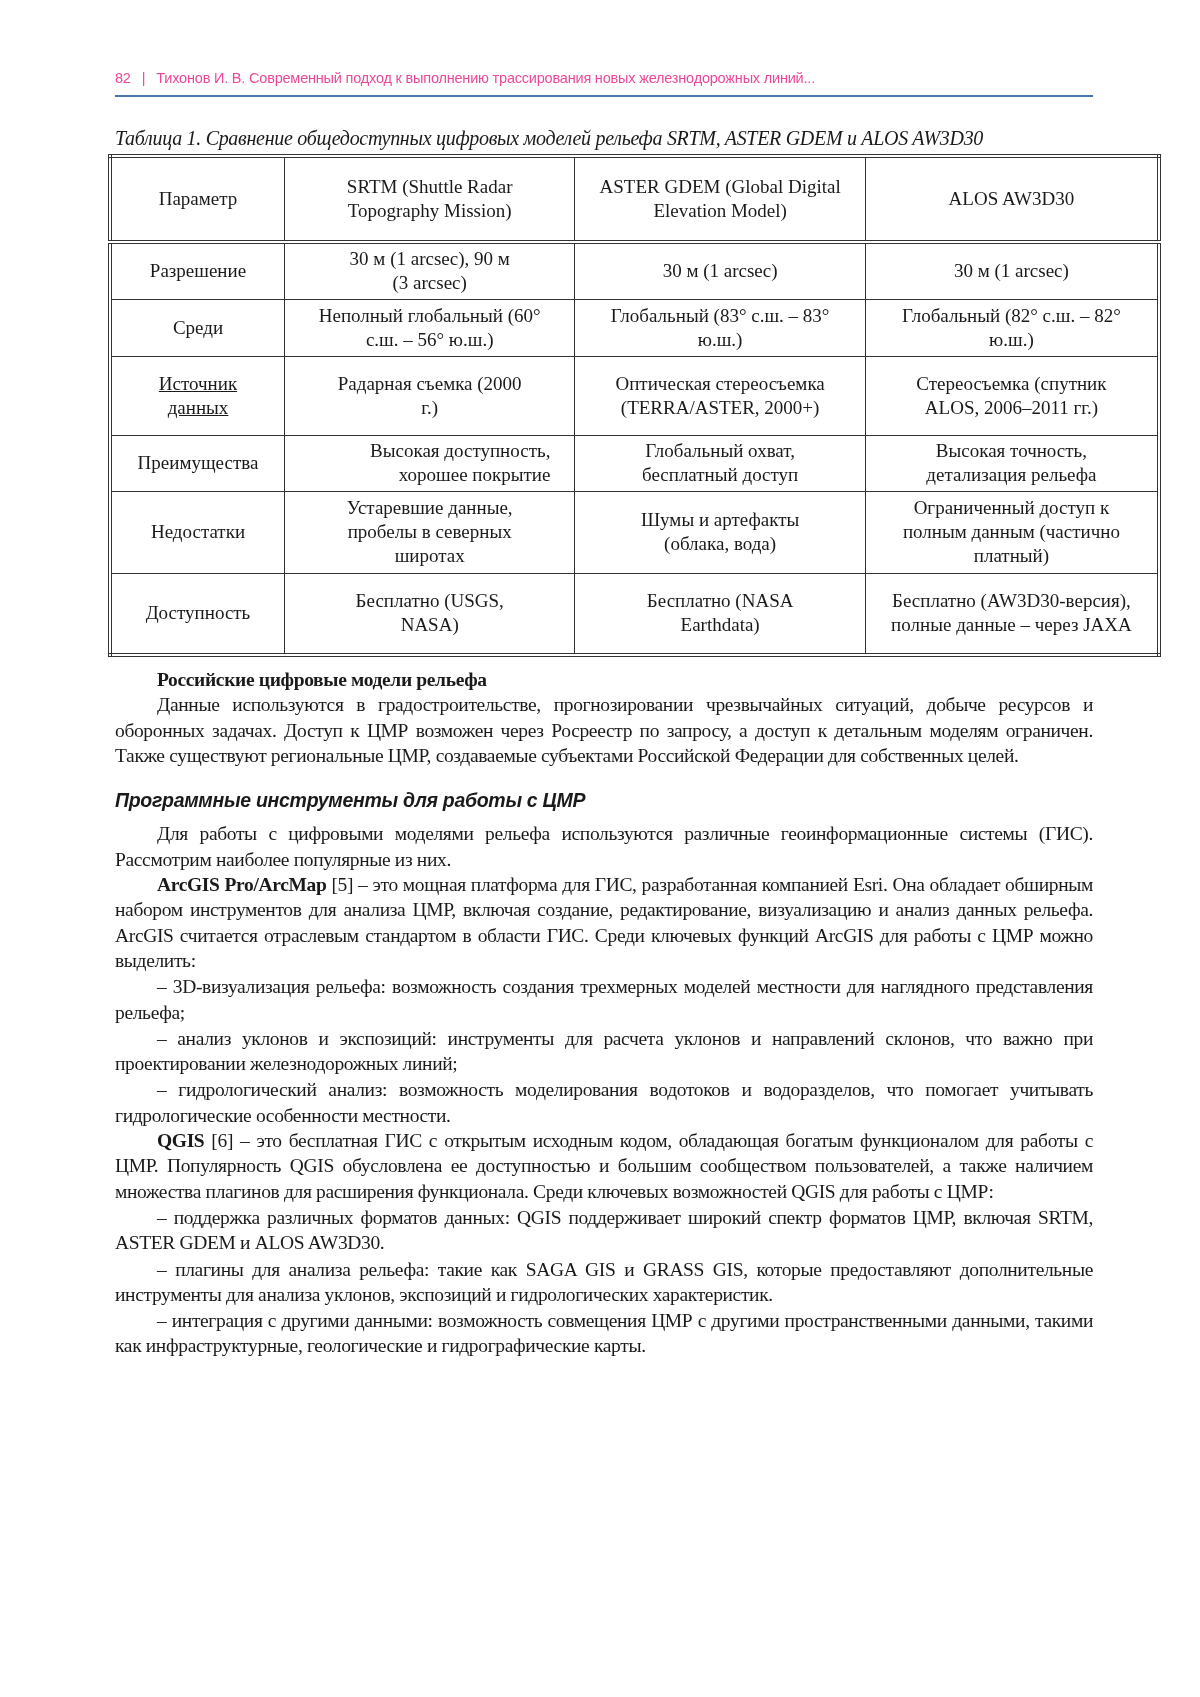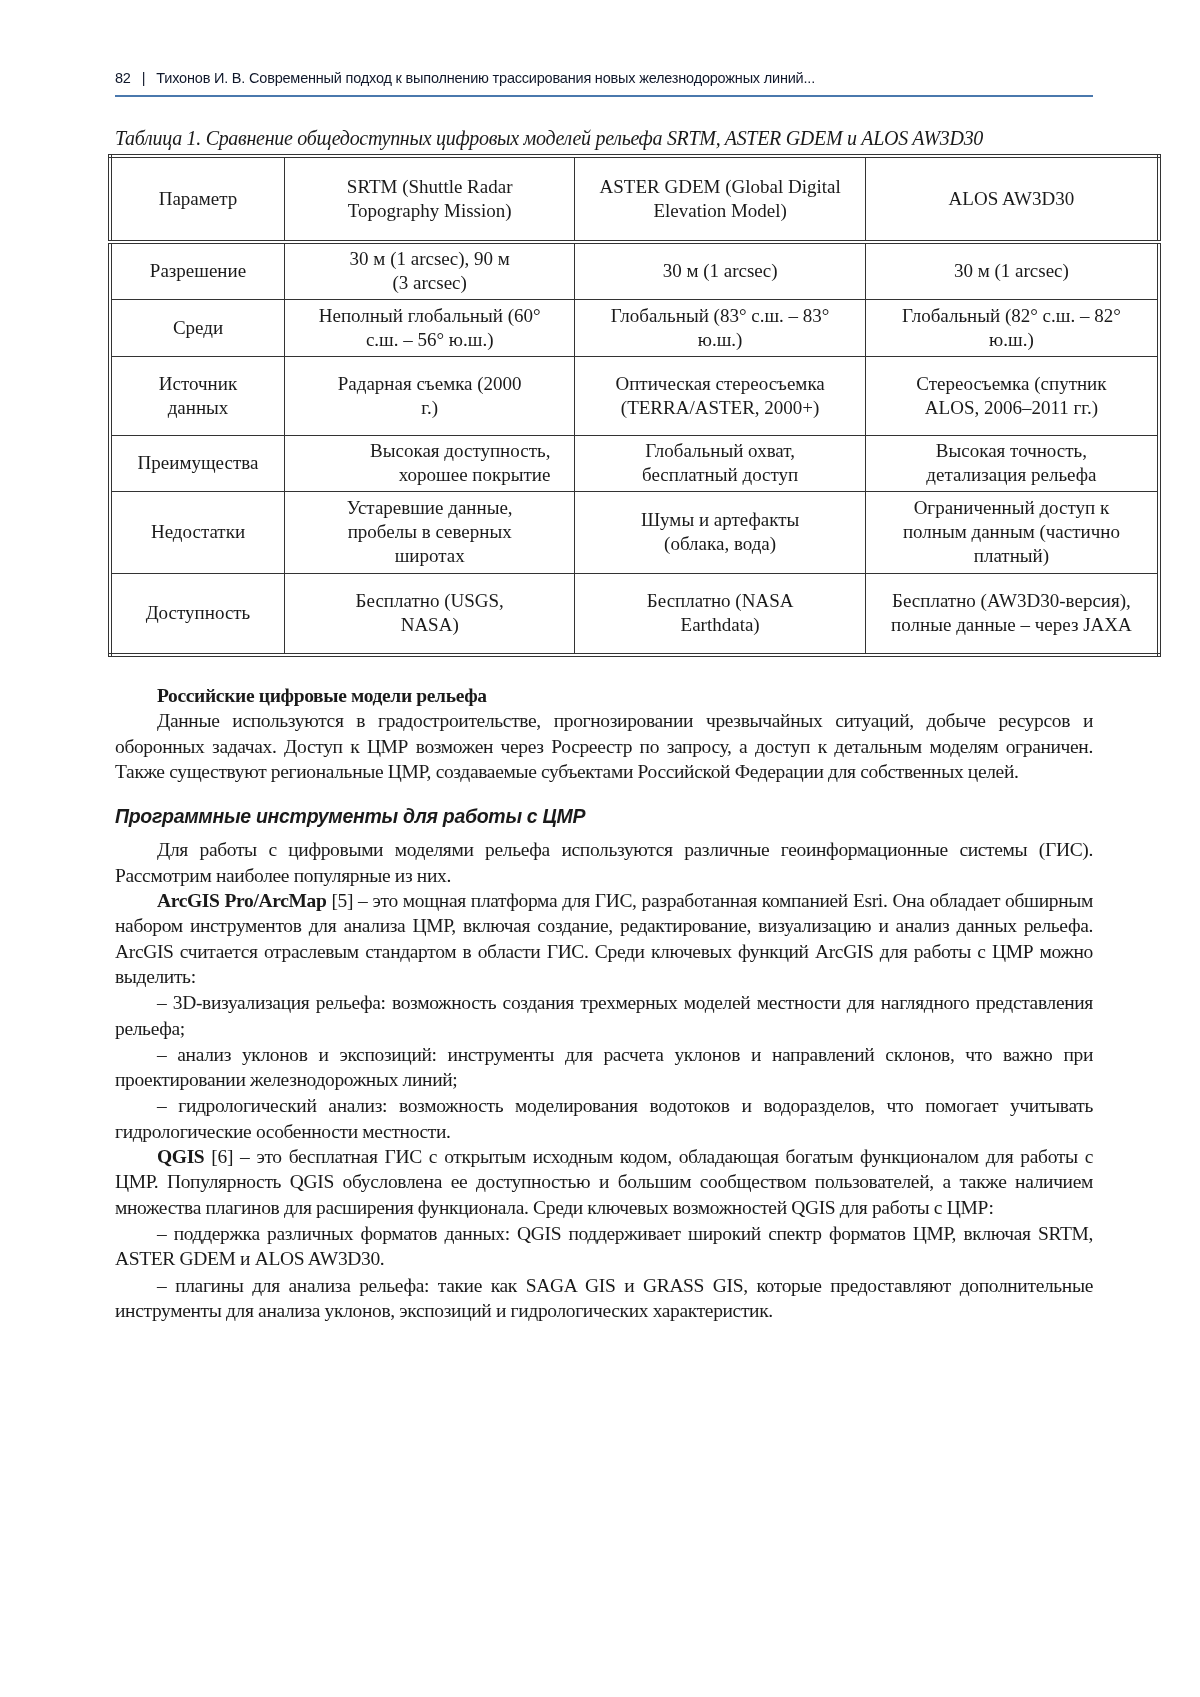--- a/index.html
+++ b/index.html
@@ -1,21 +1,21 @@
 <!DOCTYPE html>
 <html><head>
 <meta charset="utf-8">
 <style>
   * { box-sizing: border-box; margin: 0; padding: 0; }
   html, body { width: 1200px; height: 1697px; background: #ffffff; }
   body { position: relative; font-family: "Liberation Serif", serif; color: #1a1a1a; }
   .page { position: absolute; left: 115px; top: 70px; width: 978px; }
   .running-header {
     font-family: "Liberation Sans", sans-serif;
-    font-size: 14.5px; color: #0f172a;
+    font-size: 14.5px; color: #ec4899;
     padding-bottom: 9px; border-bottom: 2px solid #4a78ad;
     letter-spacing: -0.2px; white-space: nowrap;
   }
   .running-header .sep { margin: 0 11px; }
   .caption {
     margin-top: 29px; font-style: italic; font-size: 20px; line-height: 24px;
     letter-spacing: -0.3px;
     font-family: Liberation Serif, serif;
   }
   table.cmp {
@@ -31,21 +31,21 @@
   table.cmp col.c1 { width: 273px; }
   table.cmp col.c2 { width: 273px; }
   table.cmp col.c3 { width: 276px; }
   tr.r-res td { height: 57px; }
   tr.r-cov td { height: 57px; }
   tr.r-src td { height: 79px; }
   tr.r-adv td { height: 56px; }
   tr.r-dis td { height: 82px; }
   tr.r-acc td { height: 82px; }
   .body-text {
-    margin-top: 26px; font-size: 19.5px; line-height: 25.3px; text-align: justify;
+    margin-top: 10px; font-size: 19.5px; line-height: 25.3px; text-align: justify;
     letter-spacing: -0.35px;
   }
   .body-text p { text-indent: 42px; }
   .body-text .h-bold { font-weight: bold; text-indent: 42px; }
   .section-title {
     font-family: "Liberation Sans", sans-serif; font-style: italic; font-weight: bold;
     font-size: 19.5px; margin-top: 20px; margin-bottom: 8px; letter-spacing: -0.3px;
   }
   .body-text p.li { margin-top: 1px; }
   b { font-weight: bold; }
@@ -83,21 +83,21 @@
         <td>30 м (1 arcsec)</td>
         <td>30 м (1 arcsec)</td>
       </tr>
       <tr class="r-cov">
         <td>Среди</td>
         <td style="padding:0 24px;">Неполный глобальный (60° с.ш. – 56° ю.ш.)</td>
         <td style="padding:0 30px;">Глобальный (83° с.ш. – 83° ю.ш.)</td>
         <td style="padding:0 30px;">Глобальный (82° с.ш. – 82° ю.ш.)</td>
       </tr>
       <tr class="r-src">
-        <td style="padding:0 30px;">Источник данных</td>
+        <td style="padding:0 30px;text-decoration:underline;">Источник данных</td>
         <td style="padding:0 50px;">Радарная съемка (2000 г.)</td>
         <td>Оптическая стереосъемка (TERRA/ASTER, 2000+)</td>
         <td style="padding:0 48px;">Стереосъемка (спутник ALOS, 2006–2011 гг.)</td>
       </tr>
       <tr class="r-adv">
         <td>Преимущества</td>
         <td style="padding:0 24px;text-align:right;">Высокая доступность, хорошее покрытие</td>
         <td style="padding:0 40px;">Глобальный охват, бесплатный доступ</td>
         <td style="padding:0 24px;">Высокая точность, детализация рельефа</td>
       </tr>
@@ -123,14 +123,15 @@
     <div class="section-title">Программные инструменты для работы с ЦМР</div>
 
     <p>Для работы с цифровыми моделями рельефа используются различные геоинформационные системы (ГИС). Рассмотрим наиболее популярные из них.</p>
     <p><b>ArcGIS Pro/ArcMap</b><span> [5] – это мощная платформа для ГИС, разработанная компанией Esri. Она обладает обширным набором инструментов для анализа ЦМР, включая создание, редактирование, визуализацию и анализ данных рельефа. ArcGIS считается отраслевым стандартом в области ГИС. Среди ключевых функций ArcGIS для работы с ЦМР можно выделить:</span></p>
     <p class="li">– 3D-визуализация рельефа: возможность создания трехмерных моделей местности для наглядного представления рельефа;</p>
     <p class="li">– анализ уклонов и экспозиций: инструменты для расчета уклонов и направлений склонов, что важно при проектировании железнодорожных линий;</p>
     <p class="li">– гидрологический анализ: возможность моделирования водотоков и водоразделов, что помогает учитывать гидрологические особенности местности.</p>
     <p><b>QGIS</b><span> [6] – это бесплатная ГИС с открытым исходным кодом, обладающая богатым функционалом для работы с ЦМР. Популярность QGIS обусловлена ее доступностью и большим сообществом пользователей, а также наличием множества плагинов для расширения функционала. Среди ключевых возможностей QGIS для работы с ЦМР:</span></p>
     <p class="li">– поддержка различных форматов данных: QGIS поддерживает широкий спектр форматов ЦМР, включая SRTM, ASTER GDEM и ALOS AW3D30.</p>
     <p class="li">– плагины для анализа рельефа: такие как SAGA GIS и GRASS GIS, которые предоставляют дополнительные инструменты для анализа уклонов, экспозиций и гидрологических характеристик.</p>
+    <p class="li">– интеграция с другими данными: возможность совмещения ЦМР с другими пространственными данными, такими как инфраструктурные, геологические и гидрографические карты.</p>
   </div>
 </div>
 
 </body></html>

